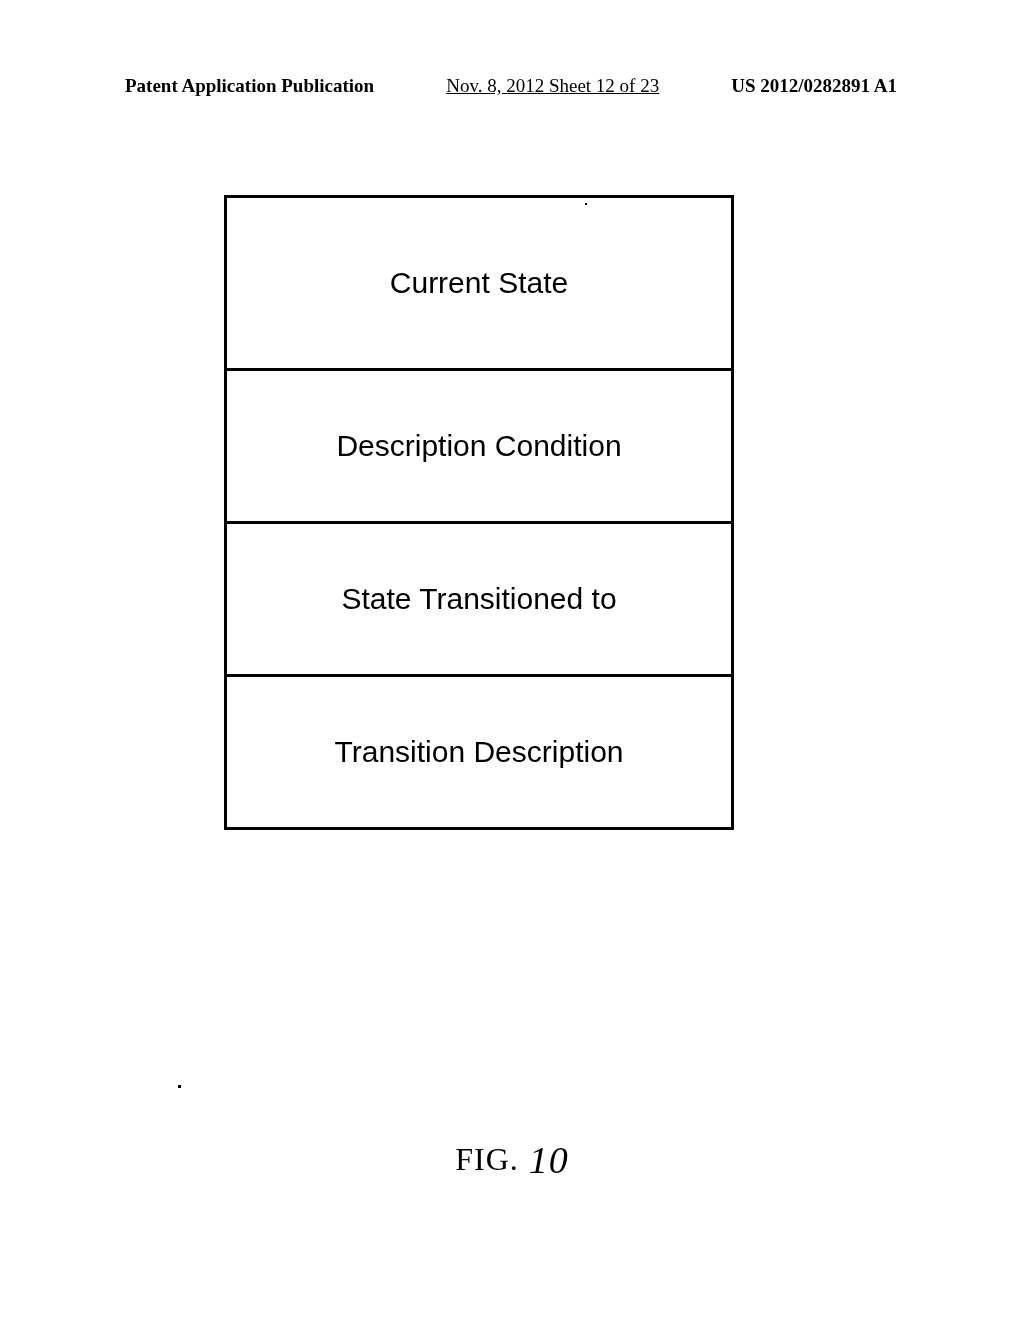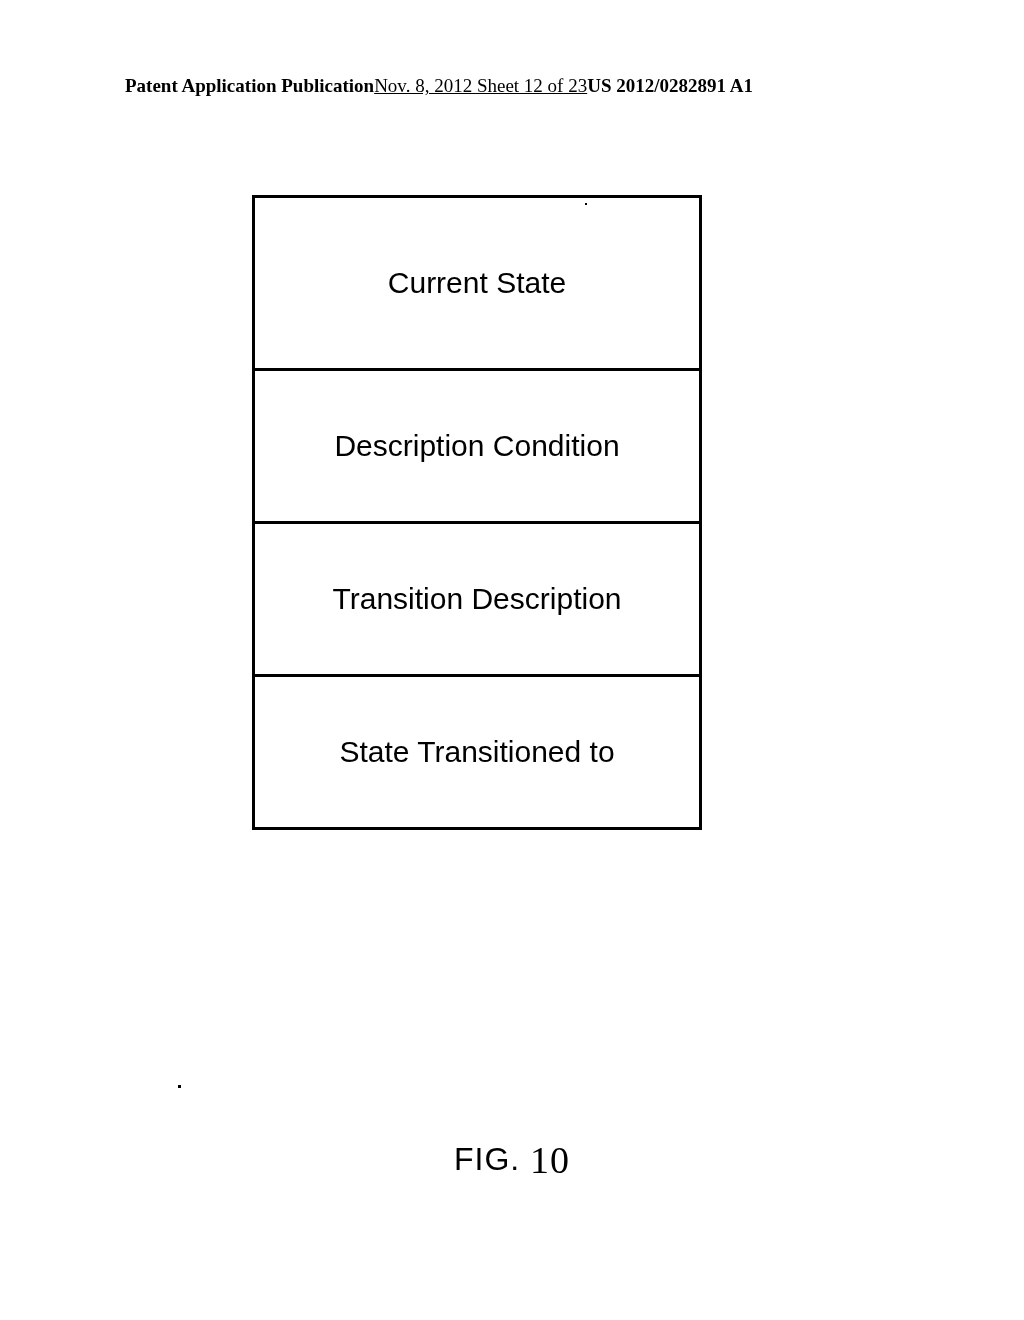--- a/index.html
+++ b/index.html
@@ -14,41 +14,41 @@
       font-family: Arial, Helvetica, sans-serif;
       color: black;
       position: relative;
     }
     .header {
       position: absolute;
       top: 75px;
       left: 0;
       right: 12px;
       display: flex;
+      justify-content: space-between;
       padding: 0 115px 0 125px;
       font-size: 19px;
     }
     .header-left {
       font-weight: bold;
       font-family: 'Times New Roman', serif;
     }
     .header-center {
       font-family: 'Times New Roman', serif;
       text-decoration: underline;
     }
     .header-right {
       font-weight: bold;
       font-family: 'Times New Roman', serif;
     }
     .diagram-container {
       position: absolute;
       top: 195px;
       left: 224px;
-      width: 450px;
-      margin-left: 28px;
+      width: 510px;
     }
     .cell {
       border: 3px solid black;
       height: 156px;
       display: flex;
       align-items: center;
       justify-content: center;
       font-size: 30px;
       margin-bottom: -3px;
     }
@@ -58,24 +58,25 @@
     .figure-label {
       position: absolute;
       top: 1135px;
       left: 0;
       right: 0;
       text-align: center;
       font-size: 32px;
       letter-spacing: 1px;
     }
     .fig-text {
-      font-family: Liberation Sans, sans-serif;
+      font-family: Liberation Serif, serif;
     }
     .fig-num {
       font-family: 'Brush Script MT', cursive;
+      font-style: italic;
       font-size: 38px;
       position: relative;
       top: 3px;
     }
     .speck1 {
       position: absolute;
       top: 1085px;
       left: 178px;
       width: 3px;
       height: 3px;
@@ -95,22 +96,22 @@
 
 <div class="header">
   <span class="header-left">Patent Application Publication</span>
   <span class="header-center">Nov. 8, 2012  Sheet 12 of 23</span>
   <span class="header-right">US 2012/0282891 A1</span>
 </div>
 
 <div class="diagram-container">
   <div class="cell">Current State</div>
   <div class="cell">Description Condition</div>
+  <div class="cell">State Transitioned to</div>
   <div class="cell">Transition Description</div>
-  <div class="cell">State Transitioned to</div>
 </div>
 
 <div class="figure-label">
   <span class="fig-text">FIG.</span>
   <span class="fig-num">10</span>
 </div>
 
 <div class="speck1"></div>
 <div class="speck2"></div>
 

